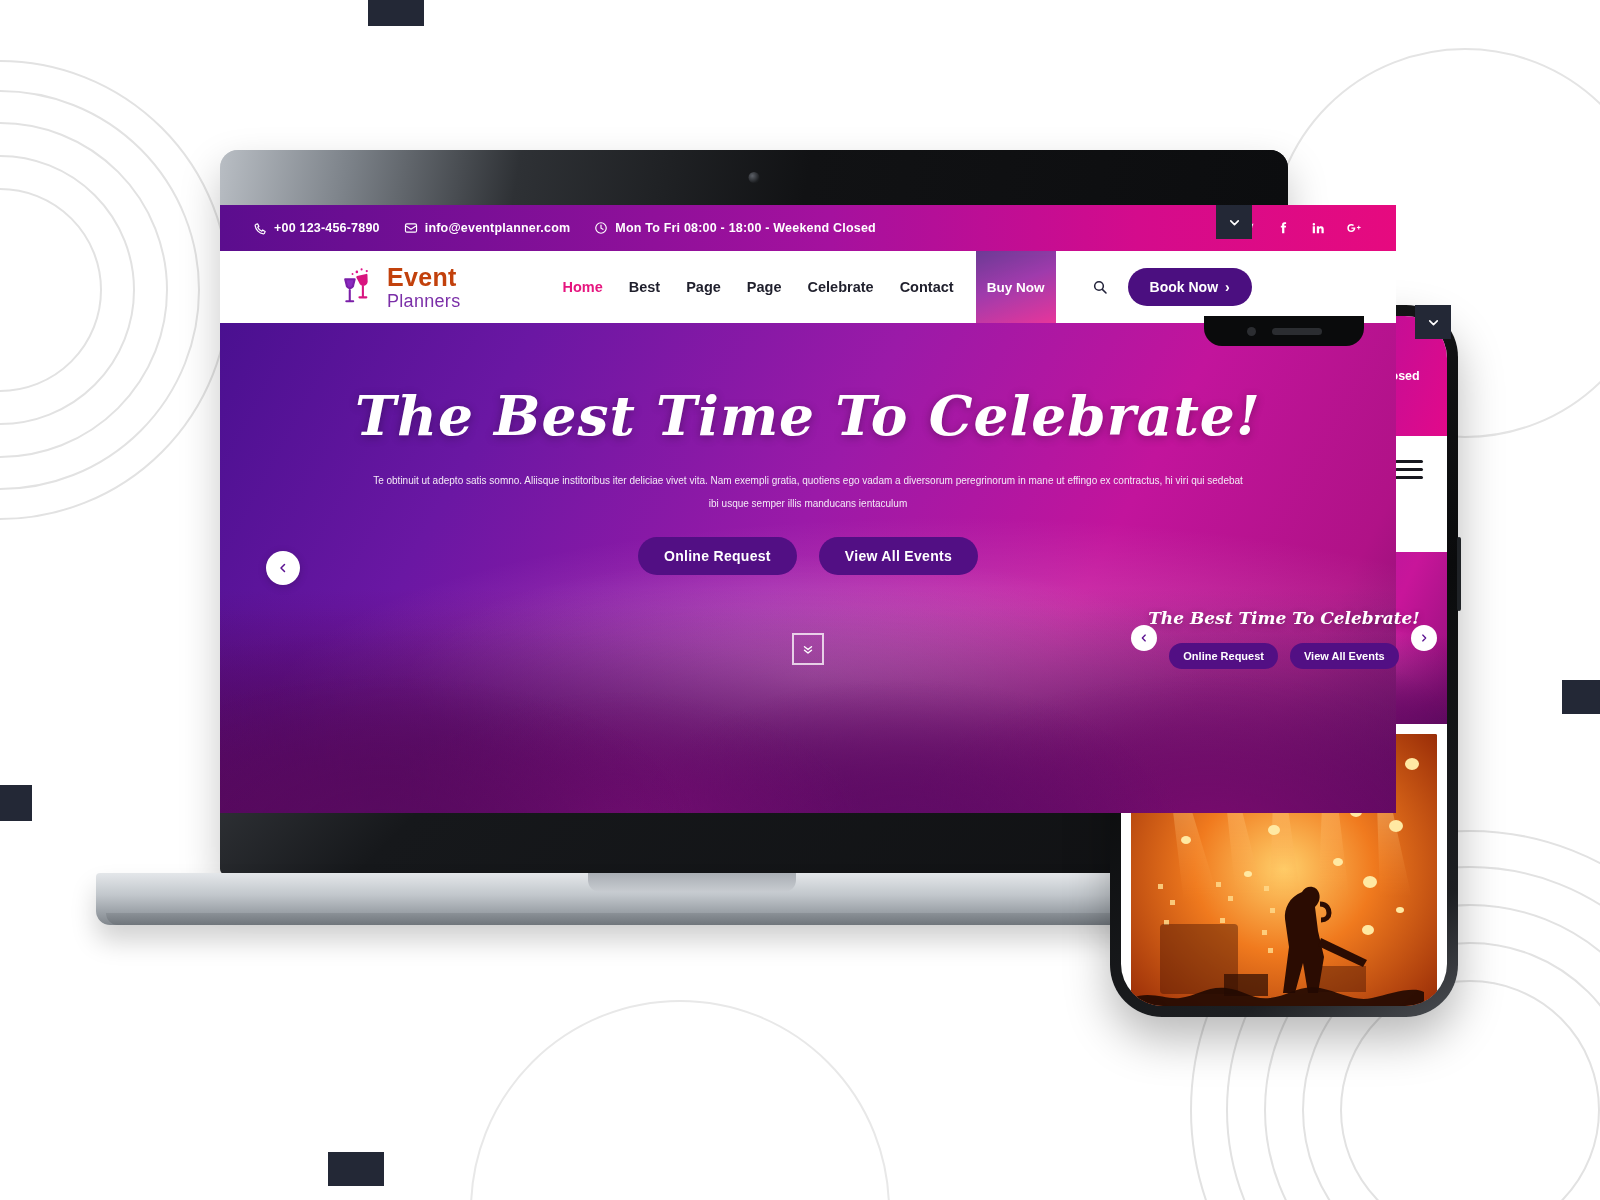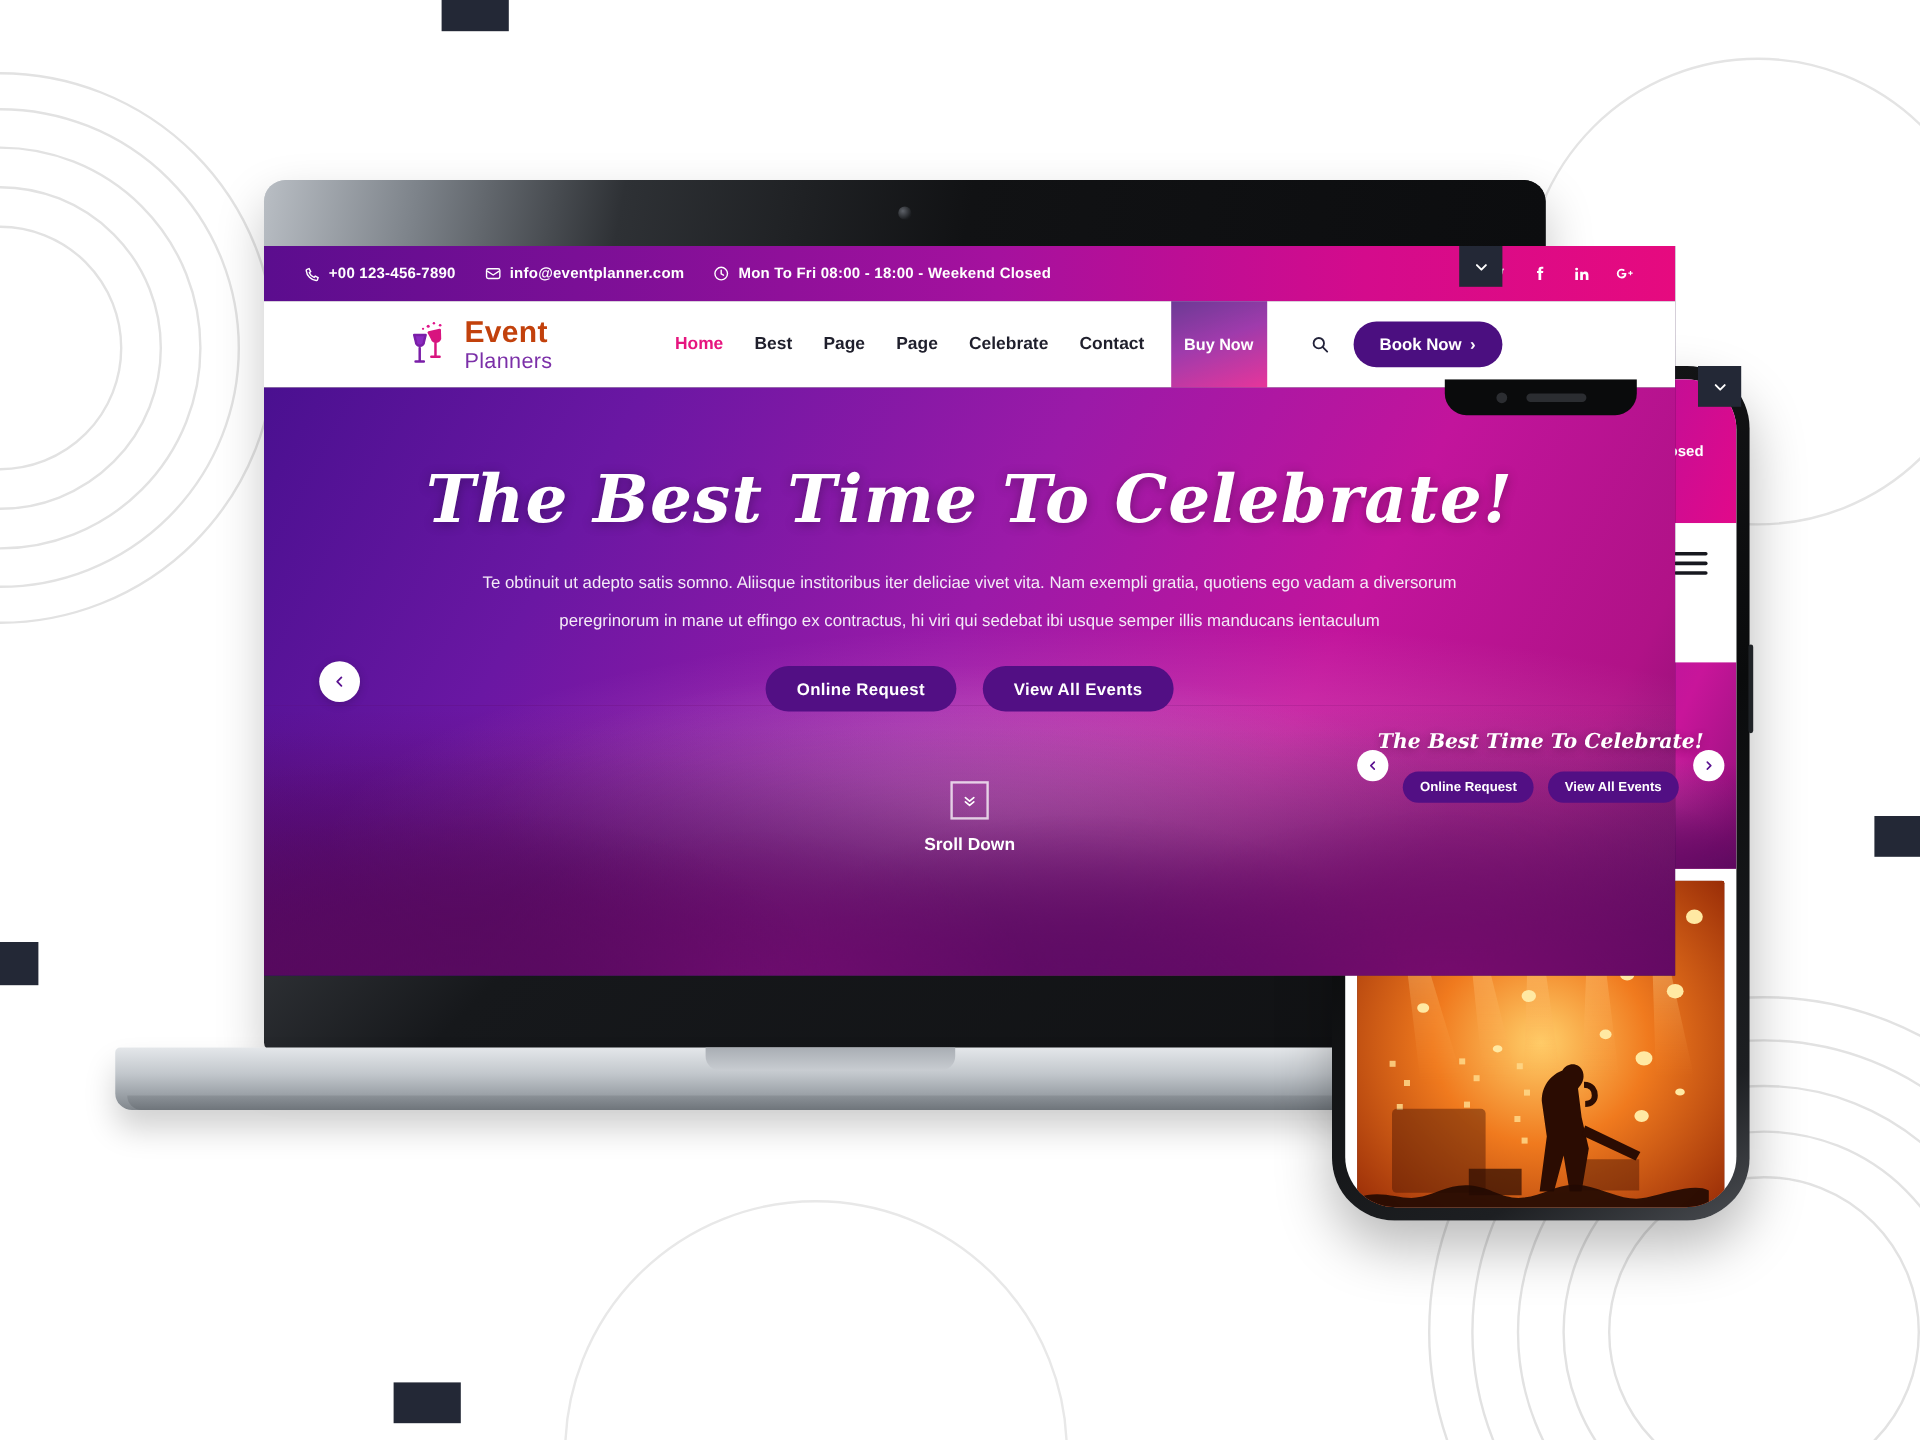--- a/index.html
+++ b/index.html
@@ -131,21 +131,21 @@
       radial-gradient(38% 100% at 84% 108%, rgba(124,12,112,.9), rgba(124,12,112,0) 70%),
       linear-gradient(0deg, rgba(86,8,92,.9), rgba(86,8,92,0));
   }
   .hero-inner { position:relative; z-index:2; text-align:center; padding-top:60px; }
   .hero h1 {
     font-family:"DejaVu Serif", serif; font-style:italic; font-weight:700;
     font-size:55px; color:#fff; letter-spacing:1px;
     text-shadow:0 2px 10px rgba(0,0,0,.30);
   }
   .hero p {
-    margin:22px auto 0; max-width:880px; color:#f4eaf7; font-size:14px;
+    margin:22px auto 0; max-width:880px; color:#f4eaf7; font-size:10px;
     line-height:2.25; font-weight:400;
   }
   .hero-btns { margin-top:22px; display:flex; justify-content:center; gap:22px; }
   .pill {
     height:38px; padding:0 26px; border-radius:20px; border:none; cursor:pointer;
     background:#520f84; color:#fff; font-size:14px; font-weight:700; letter-spacing:.3px;
     display:inline-flex; align-items:center;
   }
   .scroll-wrap { margin-top:58px; text-align:center; position:relative; z-index:2; }
   .scroll-box {
@@ -387,21 +387,20 @@
               <div class="hero-btns">
                 <button class="pill">Online Request</button>
                 <button class="pill">View All Events</button>
               </div>
               <div class="scroll-wrap">
                 <div class="scroll-box">
                   <svg width="14" height="14" viewBox="0 0 24 24" fill="none" stroke="#fff" stroke-width="2.4" stroke-linecap="round" stroke-linejoin="round">
                       <path d="M6 8l6 5 6-5M6 14l6 5 6-5"></path>
                     </svg>
                 </div>
-                <div class="scroll-lbl">Sroll Down</div>
               </div>
             </div>
           </div>
 
         </div>
       </div>
     </div>
     <div class="laptop-base"></div>
   </div>
 

